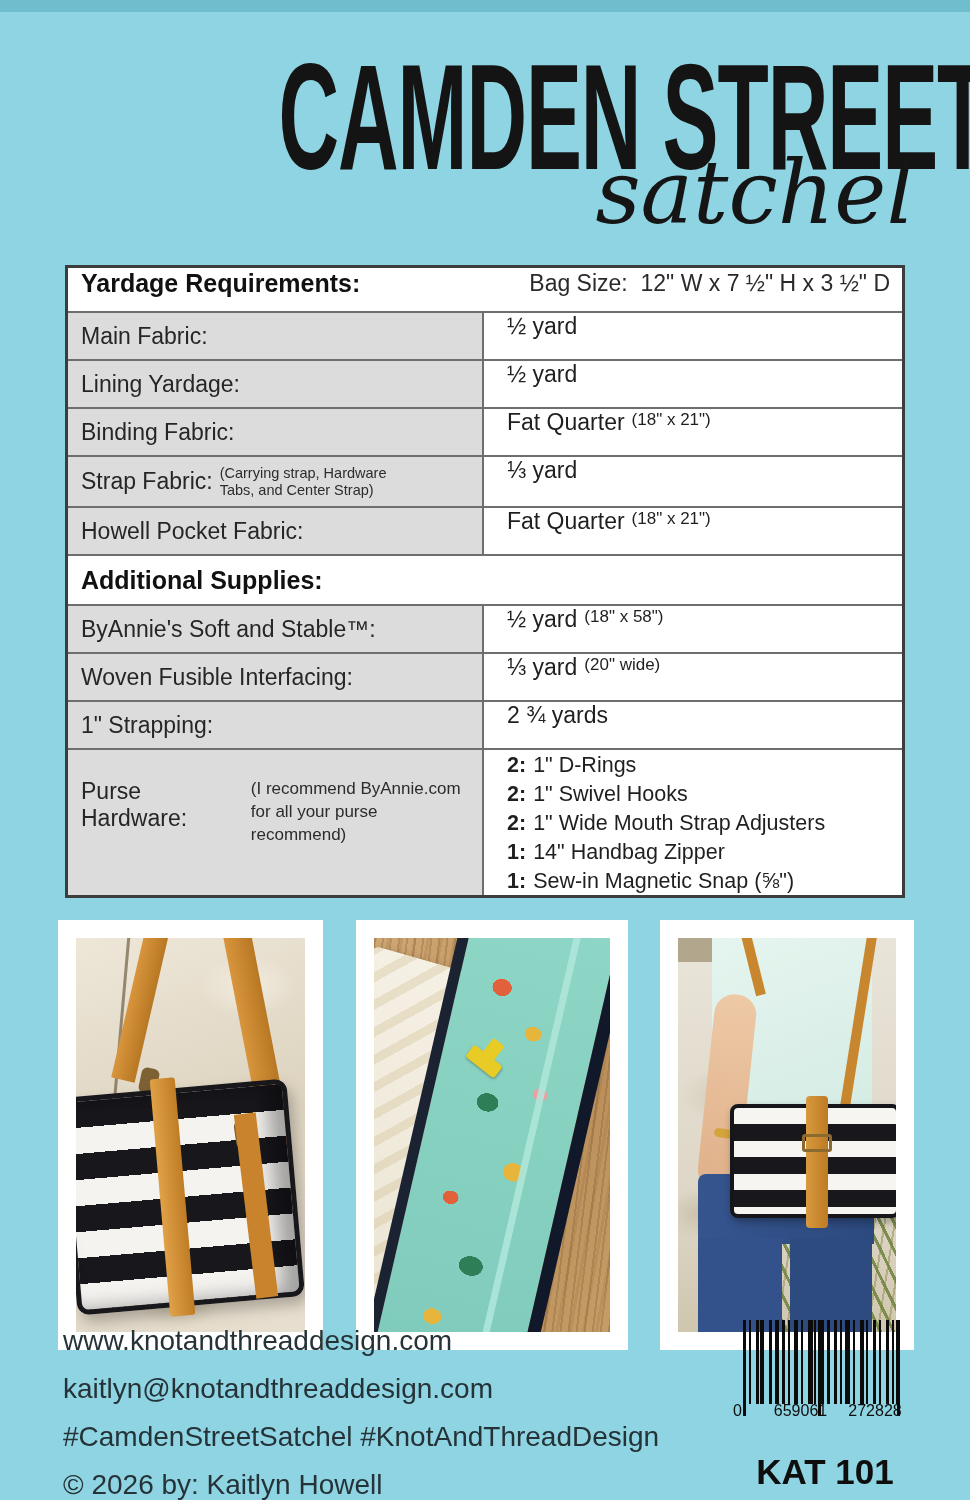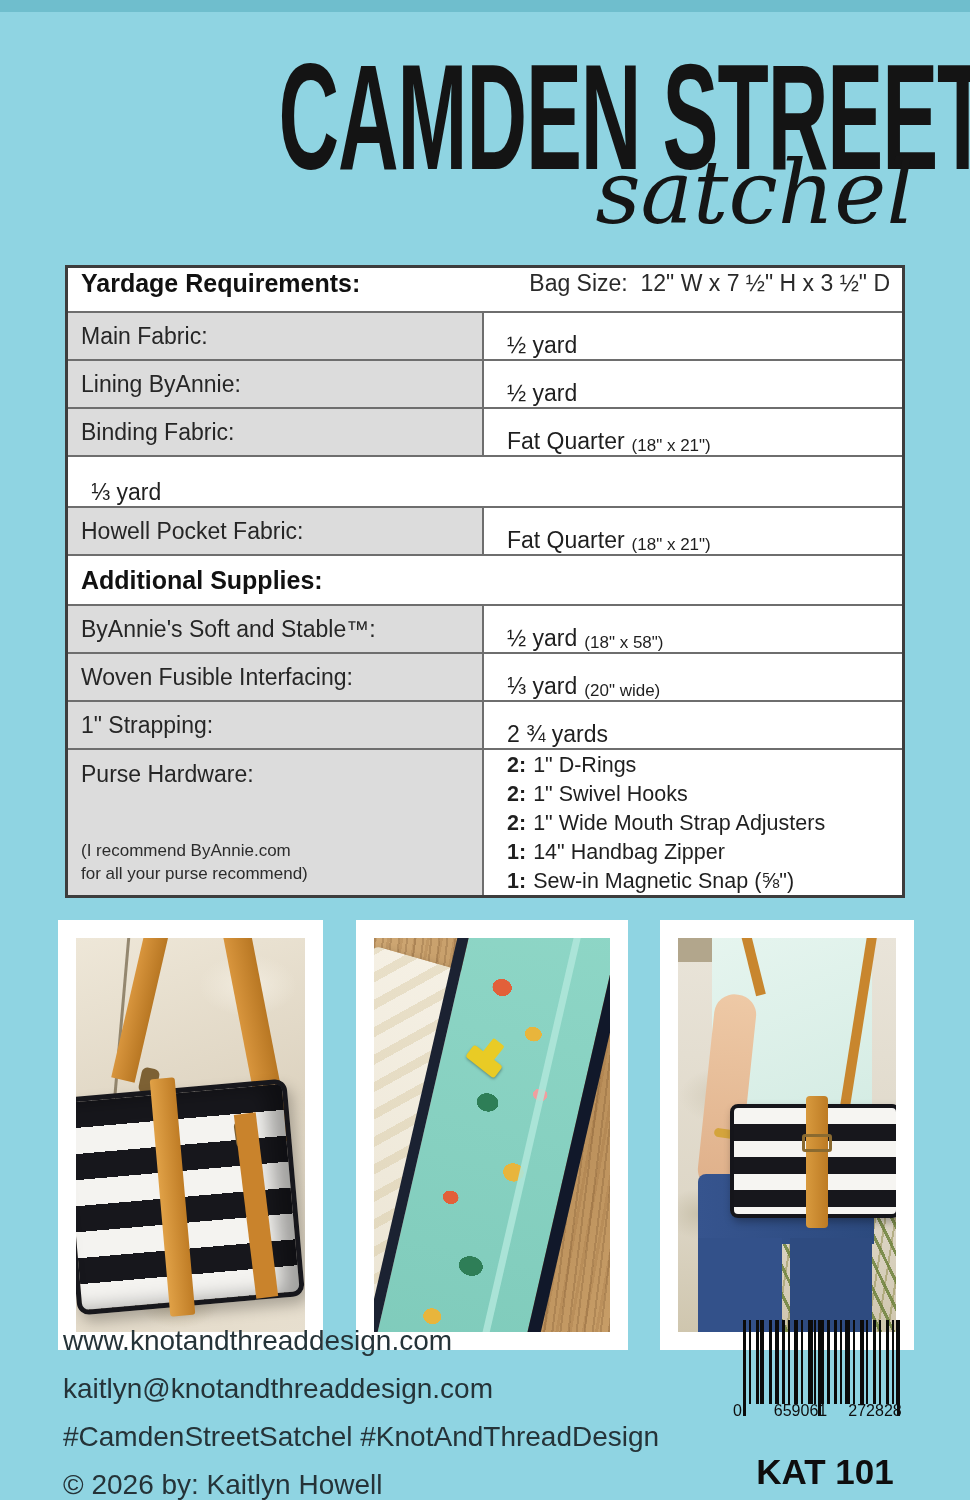--- a/index.html
+++ b/index.html
@@ -34,31 +34,31 @@
   .t-head {
     display:flex; align-items:center; height:43px; padding:0 12px 12px 13px;
   }
   .t-head .yr { font-size:25px; font-weight:700; color:#111; }
   .t-head .bag-size { margin-left:auto; font-size:23px; color:#2a2a2a; white-space:pre; }
   .t-row { display:flex; border-top:2px solid #6e6e6e; height:48px; }
   .cell-l {
     width:416px; background:#dcdcdc; border-right:2px solid #6e6e6e;
     display:flex; align-items:center; padding-left:13px; font-size:23px; color:#262626;
   }
-  .cell-r { flex:1; display:flex; align-items:flex-end; padding-left:23px; font-size:23px; color:#1f1f1f; }
+  .cell-r { flex:1; display:flex; align-items:flex-start; padding-left:23px; font-size:23px; color:#1f1f1f; }
   .val-note { font-size:17px; margin-left:7px; position:relative; top:1px; }
   .row-strap { height:51px; }
   .label-note { font-size:14.5px; line-height:1.15; width:195px; margin-left:7px; color:#2c2c2c; }
   .t-sechead {
     border-top:2px solid #6e6e6e; height:50px; display:flex; align-items:center;
     padding-left:13px; font-size:25px; font-weight:700; color:#111; background:#fff;
   }
   .t-hw { height:147px; }
-  .hw-l { flex-direction:column; align-items:flex-start; justify-content:space-between;
-          padding:11px 8px 9px 13px; }
+  .hw-l { flex-direction:row; align-items:flex-start; justify-content:space-between;
+          padding:28px 8px 9px 13px; }
   .hw-label { font-size:23px; }
   .hw-note { font-size:17px; line-height:1.35; color:#2c2c2c; }
   .hw-r { flex-direction:column; align-items:flex-start; justify-content:center;
           padding:8px 0 6px 23px; }
   .hw-item { font-size:21.5px; line-height:29px; color:#1f1f1f; }
   .hw-qty { font-weight:700; margin-right:7px; }
 
   
   .photo-frame { position:absolute; top:908px; height:430px; background:#fff; padding:18px; }
   .pf1 { left:58px;  width:265px; }
@@ -172,35 +172,39 @@
     </div>
 
     <div class="t-row">
       <div class="cell-l">Main Fabric:</div>
       <div class="cell-r">
           <span class="val">½ yard</span>
         </div>
     </div>
 
     <div class="t-row">
-      <div class="cell-l">Lining ByAnnie:</div>
+      <div class="cell-l">Lining Yardage:</div>
       <div class="cell-r">
           <span class="val">½ yard</span>
         </div>
     </div>
 
     <div class="t-row">
       <div class="cell-l">Binding Fabric:</div>
       <div class="cell-r">
         <span class="val">Fat Quarter</span>
         <span class="val-note">(18" x 21")</span>
       </div>
     </div>
 
     <div class="t-row row-strap">
+      <div class="cell-l">
+        <span>Strap Fabric:</span>
+        <span class="label-note">(Carrying strap, Hardware Tabs, and Center Strap)</span>
+      </div>
       <div class="cell-r">
           <span class="val">⅓ yard</span>
         </div>
     </div>
 
     <div class="t-row">
       <div class="cell-l">Howell Pocket Fabric:</div>
       <div class="cell-r">
         <span class="val">Fat Quarter</span>
         <span class="val-note">(18" x 21")</span>

